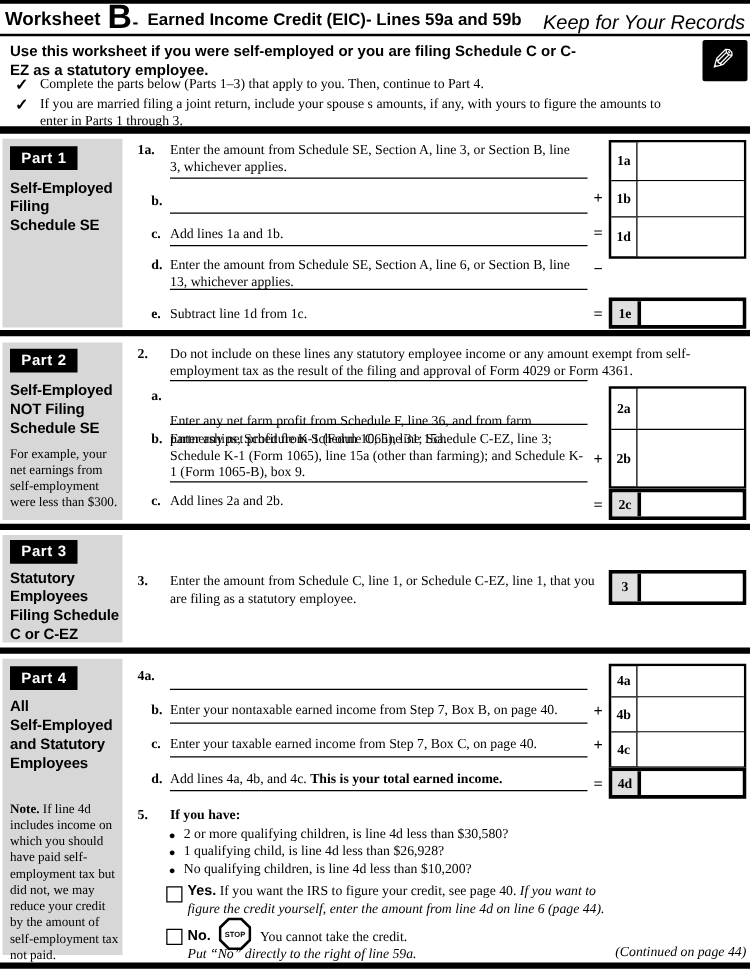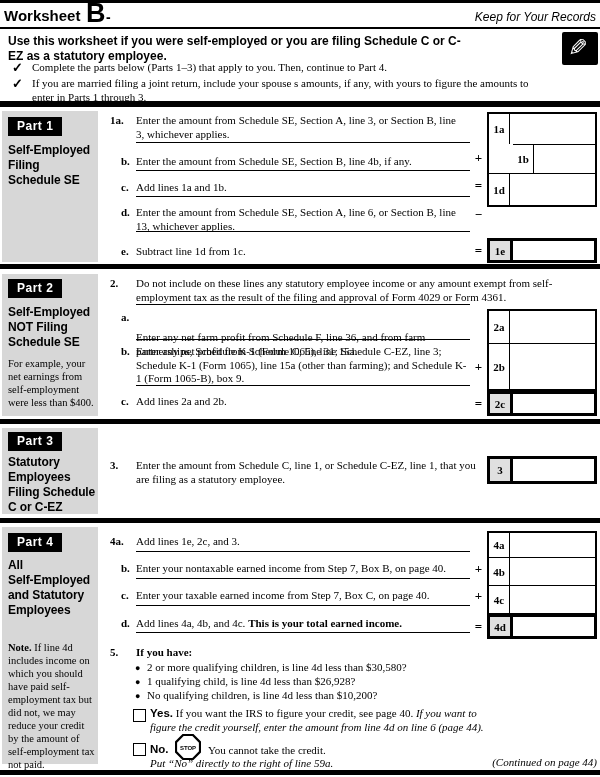--- a/index.html
+++ b/index.html
@@ -38,21 +38,22 @@
 </head>
 <body>
 
 <div id="page">
 
   <div class="bar" style="top:0;height:3px;"></div>
 
   <div class="abs sans bold" style="left:4px;top:7px;font-size:15px;font-weight:bold;">Worksheet</div>
   <div class="abs sans bold" style="left:86px;top:-2px;font-size:27px;font-weight:bold;">B</div>
   <div class="abs sans bold" style="left:106px;top:9px;font-size:14px;font-weight:bold;">-</div>
-  <div class="abs sans ital" style="right:4px;top:10px;font-size:12px;">Keep for Your Records</div>
+  <div class="abs sans bold" style="left:118px;top:8px;font-size:13.5px;font-weight:bold;">Earned Income Credit (EIC)-  Lines 59a and 59b</div>
+  <div class="abs sans ital" style="right:4px;top:10px;font-size:16px;">Keep for Your Records</div>
   <div class="rule" style="top:27px;height:2px;"></div>
 
   <div class="abs sans bold" style="left:8px;top:34px;width:468px;font-size:12px;line-height:15px;font-weight:bold;">Use this worksheet if you were self-employed or you are filing Schedule C or C-EZ as a statutory employee.</div>
   <div class="cm" style="left:12px;top:60px;">✓</div>
   <div class="itext" style="left:32px;top:61px;width:480px;">Complete the parts below (Parts 1–3) that apply to you. Then, continue to Part 4.</div>
   <div class="cm" style="left:12px;top:76px;">✓</div>
   <div class="itext" style="left:32px;top:77px;width:505px;">If you are married filing a joint return, include your spouse s amounts, if any, with yours to figure the amounts to enter in Parts 1 through 3.</div>
   <div class="abs" style="left:562px;top:32px;width:36px;height:33px;background:#000;border-radius:2px;">
     <span style="position:absolute;left:6px;top:2px;color:#fff;font-size:24px;transform:scaleX(-1);display:inline-block;">✎</span>
   </div>
@@ -64,40 +65,39 @@
     <div>Self-Employed</div>
     <div>Filing</div>
     <div>Schedule SE</div>
   </div>
 
   <div class="inum" style="left:110px;top:114px;">1a.</div>
   <div class="itext" style="left:136px;top:114px;width:320px;">Enter the amount from Schedule SE, Section A, line 3, or Section B, line 3, whichever applies.</div>
   <div class="wline" style="left:136px;top:142px;width:334px;"></div>
 
   <div class="inum" style="left:121px;top:155px;">b.</div>
-  <div class="itext" style="left:136px;top:155px;width:334px;">Enter the amount from Schedule SE, Section B, line 4b, if any.</div>
   <div class="wline" style="left:136px;top:170px;width:334px;"></div>
 
   <div class="inum" style="left:121px;top:181px;">c.</div>
   <div class="itext" style="left:136px;top:181px;width:334px;">Add lines 1a and 1b.</div>
   <div class="wline" style="left:136px;top:196px;width:334px;"></div>
 
   <div class="inum" style="left:121px;top:206px;">d.</div>
   <div class="itext" style="left:136px;top:206px;width:320px;">Enter the amount from Schedule SE, Section A, line 6, or Section B, line 13, whichever applies.</div>
   <div class="wline" style="left:136px;top:231px;width:334px;"></div>
 
   <div class="inum" style="left:121px;top:245px;">e.</div>
   <div class="itext" style="left:136px;top:245px;width:334px;">Subtract line 1d from 1c.</div>
 
   <div class="stack" style="top:112px;">
     <div class="srow first" style="height:30px;">
       <div class="slabel">1a</div>
       <div class="samount"></div>
     </div>
-    <div class="srow" style="height:28px;margin-left:24px;">
+    <div class="srow" style="height:28px;">
       <div class="slabel">1b</div>
       <div class="samount"></div>
     </div>
     <div class="srow" style="height:31px;">
       <div class="slabel">1d</div>
       <div class="samount"></div>
     </div>
   </div>
   <div class="op" style="top:150px;">+</div>
   <div class="op" style="top:178px;">=</div>
@@ -110,21 +110,21 @@
 
   <div class="bar" style="top:264px;height:5px;"></div>
 
   <div class="sidebar" style="top:274px;height:142px;"></div>
   <div class="badge" style="left:8px;top:279px;">Part 2</div>
   <div class="sidehead" style="top:305px;">
     <div>Self-Employed</div>
     <div>NOT Filing</div>
     <div>Schedule SE</div>
   </div>
-  <div class="sidenote" style="top:357px;">For example, your net earnings from self-employment were less than $400.</div>
+  <div class="sidenote" style="top:357px;">For example, your net earnings from self-employment were less than $300.</div>
 
   <div class="inum" style="left:110px;top:277px;">2.</div>
   <div class="itext" style="left:136px;top:277px;width:440px;">Do not include on these lines any statutory employee income or any amount exempt from self-employment tax as the result of the filing and approval of Form 4029 or Form 4361.</div>
   <div class="wline" style="left:136px;top:304px;width:334px;"></div>
 
   <div class="inum" style="left:121px;top:311px;">a.</div>
   <div class="itext" style="left:136px;top:311px;width:330px;margin-top:20px;">Enter any net farm profit from Schedule F, line 36, and from farm partnerships, Schedule K-1 (Form 1065), line 15a.</div>
   <div class="wline" style="left:136px;top:339px;width:334px;"></div>
 
   <div class="inum" style="left:121px;top:345px;">b.</div>
@@ -177,21 +177,20 @@
     <div>All</div>
     <div>Self-Employed</div>
     <div>and Statutory</div>
     <div>Employees</div>
   </div>
   <div class="sidenote" style="top:641px;">
     <span class="bold">Note.</span><span> If line 4d includes income on which you should have paid self-employment tax but did not, we may reduce your credit by the amount of self-employment tax not paid.</span>
   </div>
 
   <div class="inum" style="left:110px;top:535px;">4a.</div>
-  <div class="itext" style="left:136px;top:535px;width:334px;">Add lines 1e, 2c, and 3.</div>
   <div class="wline" style="left:136px;top:551px;width:334px;"></div>
 
   <div class="inum" style="left:121px;top:562px;">b.</div>
   <div class="itext" style="left:136px;top:562px;width:340px;">Enter your nontaxable earned income from Step 7, Box B, on page 40.</div>
   <div class="wline" style="left:136px;top:578px;width:334px;"></div>
 
   <div class="inum" style="left:121px;top:589px;">c.</div>
   <div class="itext" style="left:136px;top:589px;width:340px;">Enter your taxable earned income from Step 7, Box C, on page 40.</div>
   <div class="wline" style="left:136px;top:605px;width:334px;"></div>
 

